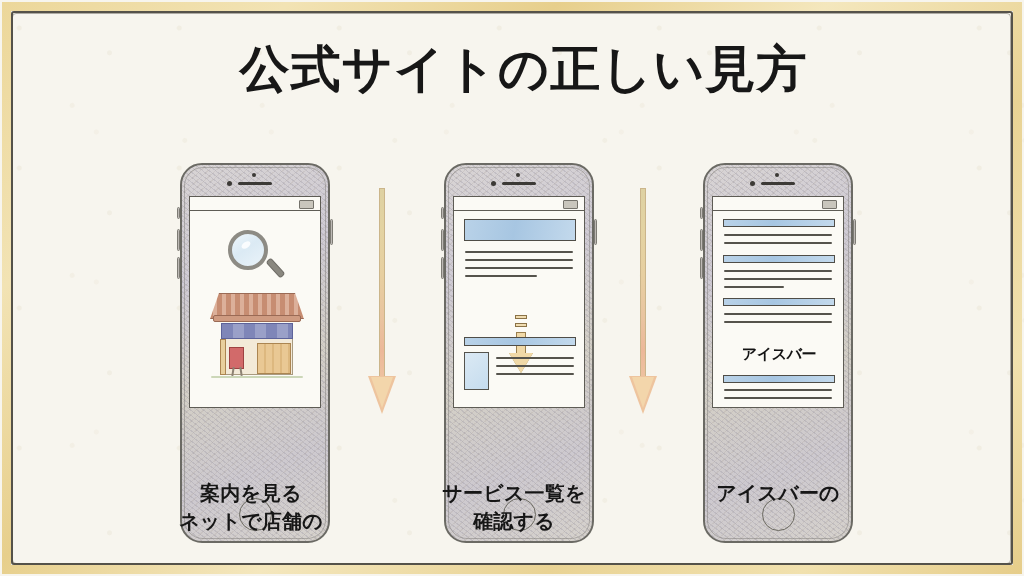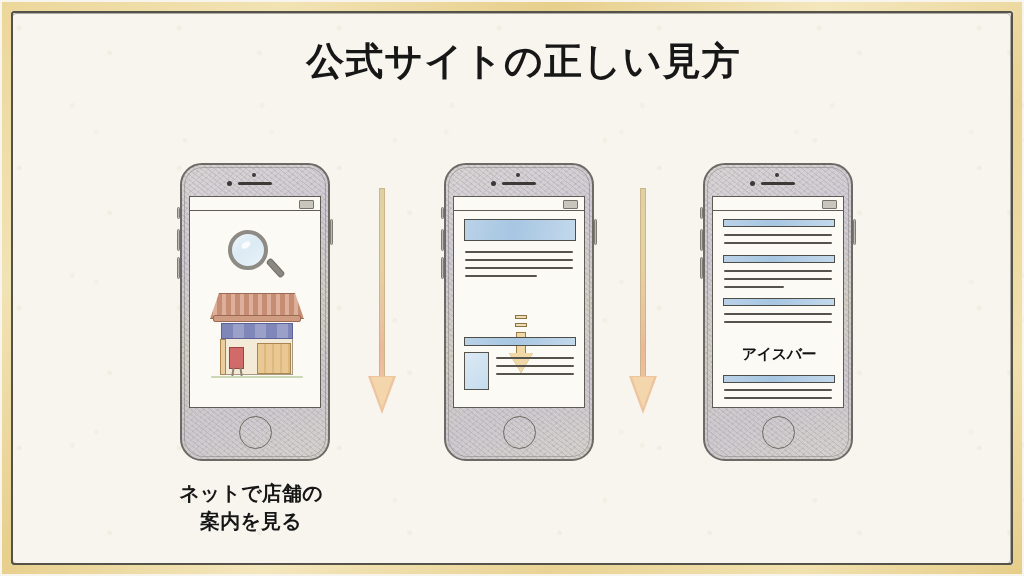--- a/index.html
+++ b/index.html
@@ -66,21 +66,21 @@
     border: 1px solid rgba(85,82,74,.45);
     border-radius: 4px;
   }
 
   
   #title {
     position: absolute;
     left: 7px; right: 0;
     top: 36px;
     text-align: center;
-    font-size: 38px;
+    font-size: 50px;
     font-weight: bold;
     letter-spacing: 1px;
     color: #171717;
     white-space: nowrap;
     padding-left: 16px;
   }
   #subtitle {
     position: absolute;
     left: 0; right: 0;
     top: 96px;
@@ -90,21 +90,21 @@
     letter-spacing: .3px;
     color: #1d1d1d;
     white-space: nowrap;
   }
 
   
   .phone {
     position: absolute;
     top: 163px;
     width: 150px;
-    height: 298px;
+    height: 380px;
   }
   .phone-body {
     position: absolute;
     inset: 0;
     border-radius: 22px;
     border: 2px solid #6b6a64;
     background:
       repeating-linear-gradient(38deg,
         rgba(150,146,160,.30) 0px, rgba(150,146,160,.30) 1px,
         rgba(255,255,255,0) 1px, rgba(255,255,255,0) 4px),
@@ -465,22 +465,22 @@
         <div class="shop-door"></div>
         <div class="shop-sign"></div>
         <div class="shop-ground"></div>
       </div>
     </div>
 
     <div class="home-btn"></div>
   </div>
 
   <div class="caption" style="left:136px">
+    <div>案内を見る</div>
     <div>ネットで店舗の</div>
-    <div>案内を見る</div>
   </div>
 
   <div class="conn" style="left:369px">
     <div class="shaft"></div>
     <div class="head"></div>
     <div class="head-in"></div>
   </div>
 
   <div class="phone" style="left:444px">
     <div class="phone-body"></div>
@@ -516,20 +516,24 @@
       <div class="img-box" style="left:10px;top:155px;width:25px;height:38px"></div>
 
       <div class="tline" style="left:42px;top:160px;width:78px"></div>
       <div class="tline" style="left:42px;top:168px;width:78px"></div>
       <div class="tline" style="left:42px;top:176px;width:78px"></div>
     </div>
 
     <div class="home-btn"></div>
   </div>
 
+  <div class="caption" style="left:399px">
+    <div>サービス一覧を</div>
+    <div>確認する</div>
+  </div>
 
   <div class="conn" style="left:630px">
     <div class="shaft"></div>
     <div class="head"></div>
     <div class="head-in"></div>
   </div>
 
   <div class="phone" style="left:703px">
     <div class="phone-body"></div>
     <div class="side-btn b1"></div>
@@ -562,15 +566,16 @@
 
       <div class="blue-bar" style="left:10px;top:178px;width:112px;height:8px"></div>
       <div class="tline" style="left:11px;top:192px;width:108px"></div>
       <div class="tline" style="left:11px;top:200px;width:108px"></div>
     </div>
 
     <div class="home-btn"></div>
   </div>
 
   <div class="caption" style="left:663px">
+    <div>アイスバーの</div>
   </div>
 
 </div>
 
 </body></html>

